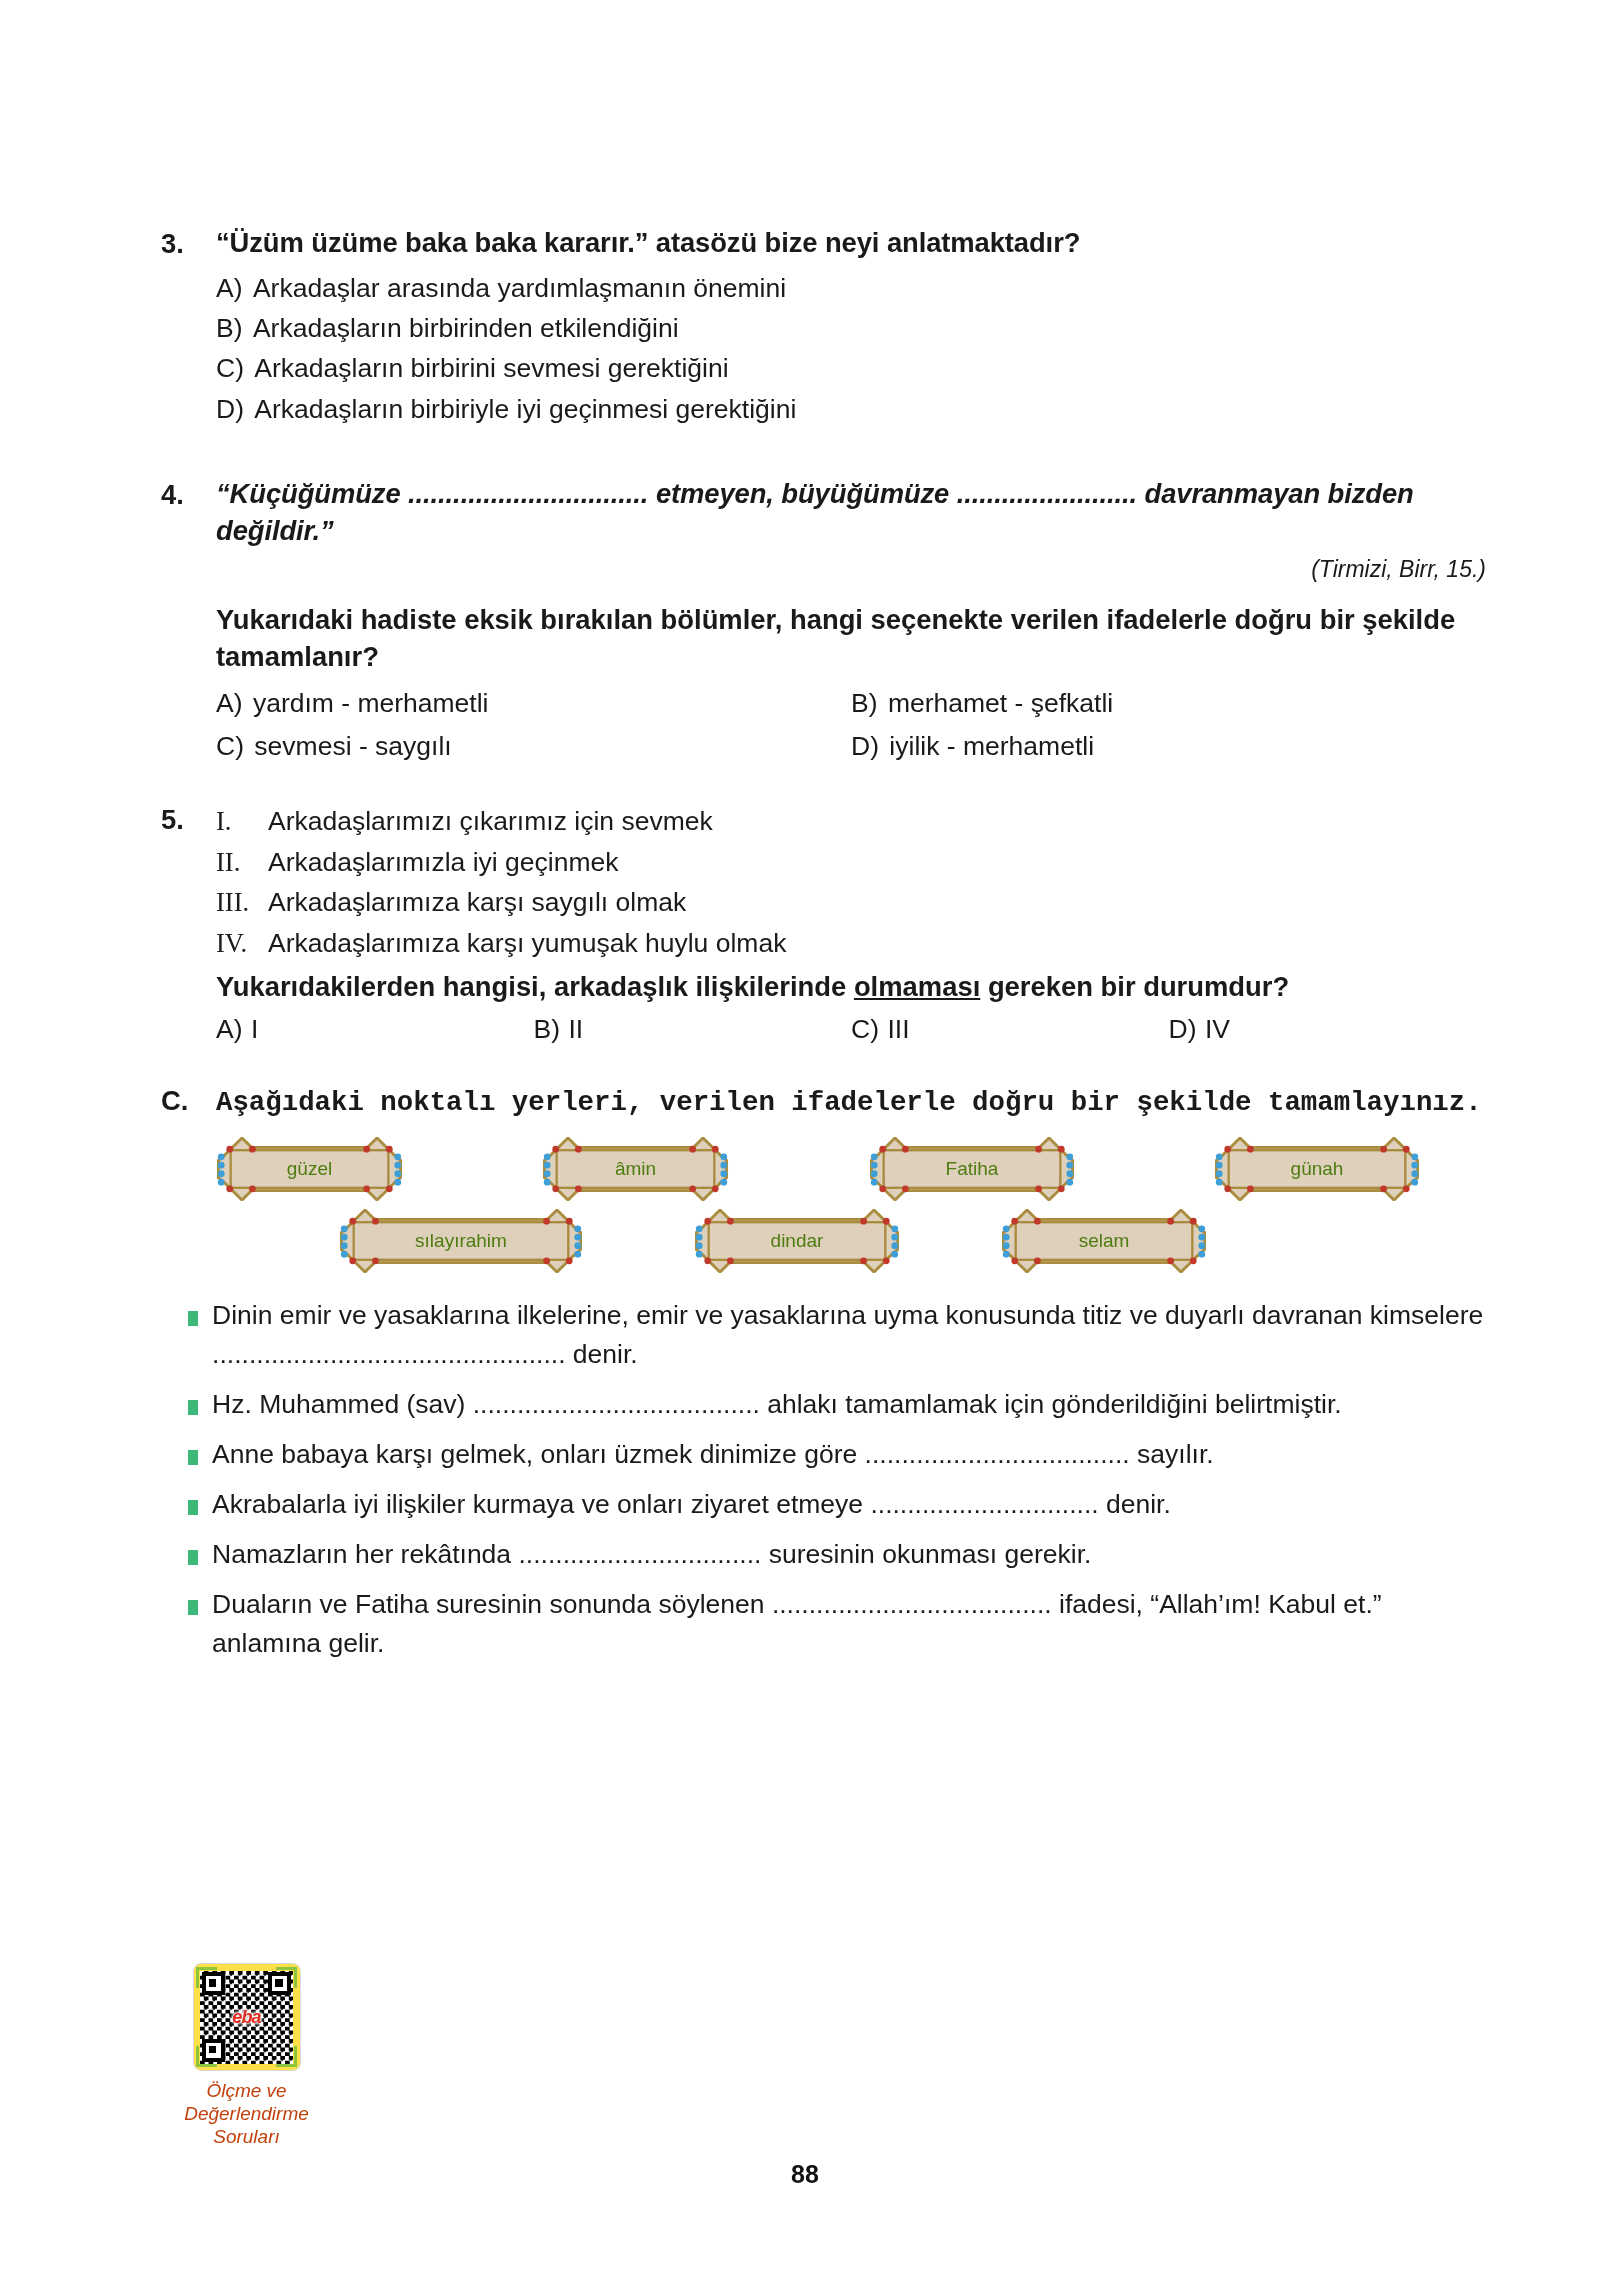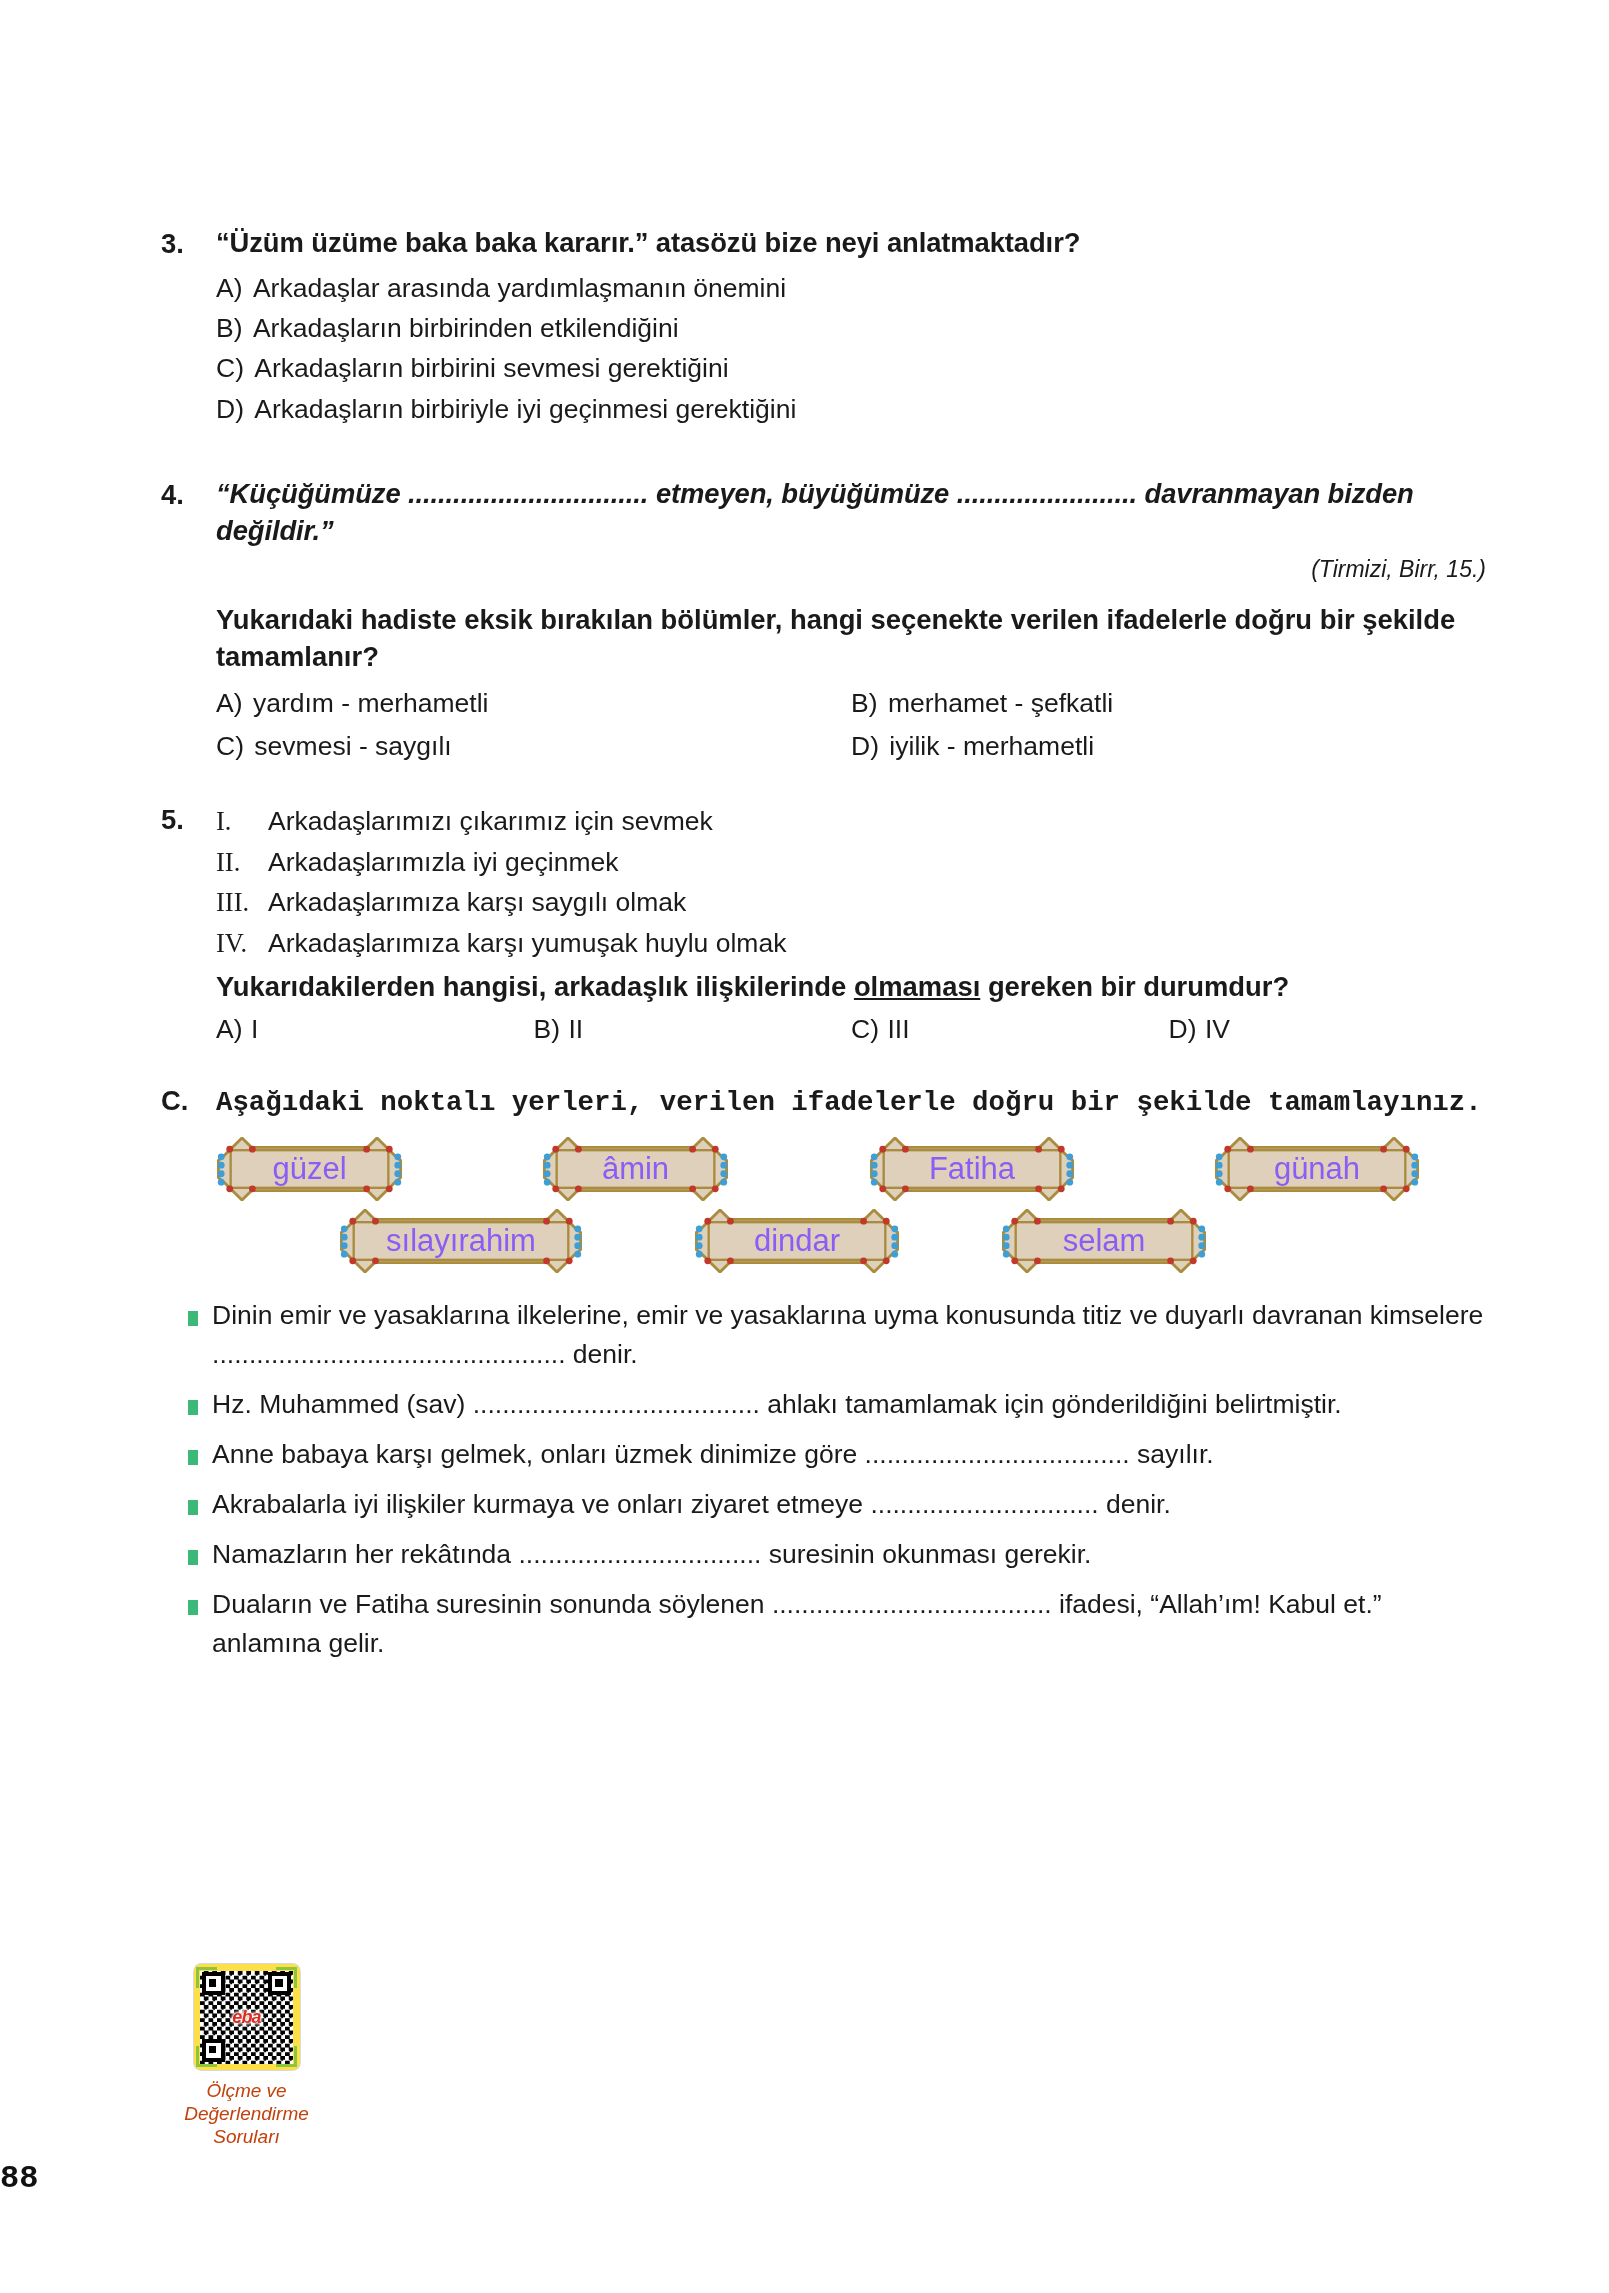--- a/index.html
+++ b/index.html
@@ -162,22 +162,22 @@
   }
   .banner-shape {
     position: absolute;
     left: 0; top: 0;
     width: 100%;
     height: 100%;
   }
   .banner-label {
     position: relative;
     z-index: 4;
-    font-size: 31px;
-    color: #8b5cf6;
+    font-size: 19px;
+    color: #4d7c0f;
     white-space: nowrap;
     padding: 0 7.6px;
   }
 
   
   .bullets {
     margin-top: 7.6px;
     margin-left: 26.5px;
   }
   .bullet-item {
@@ -272,24 +272,24 @@
     font-style: italic;
     line-height: 1.22;
     color: #c2410c;
   }
 
   .page-number {
     position: absolute;
     left: 0;
     right: 0;
     top: 2160px;
-    font-size: 32px;
+    text-align: center;
+    font-size: 25px;
     font-weight: bold;
     color: #111;
-    font-family: Liberation Mono, monospace;
   }
 </style>
 </head>
 <body>
 
 <div class="page">
 
   <div class="content">
 
     <div class="q-block">

